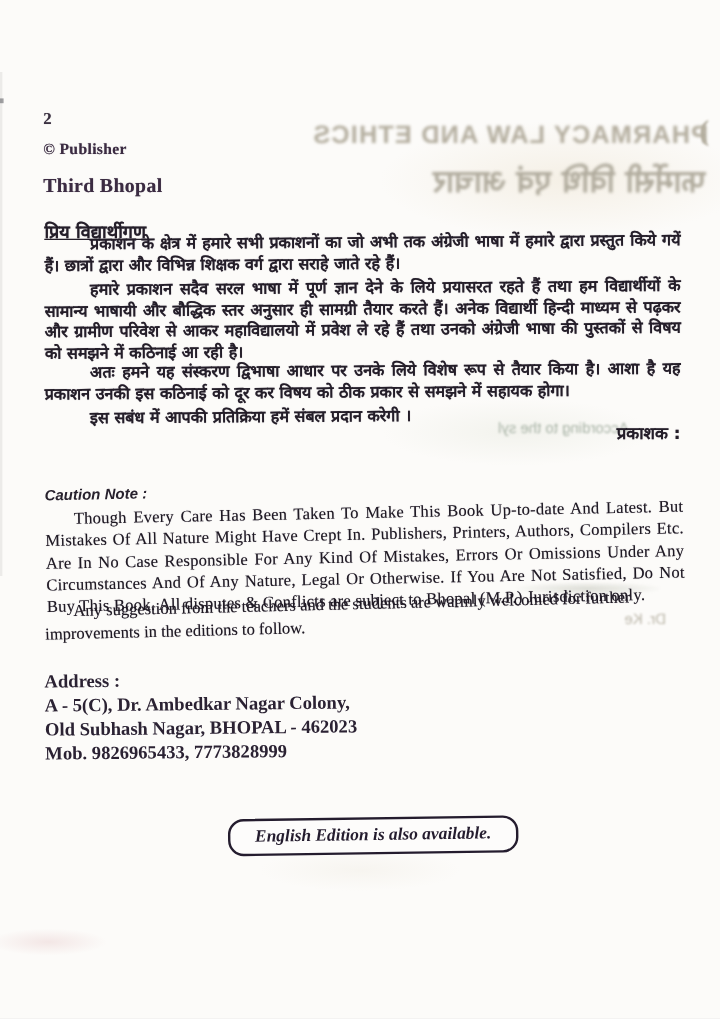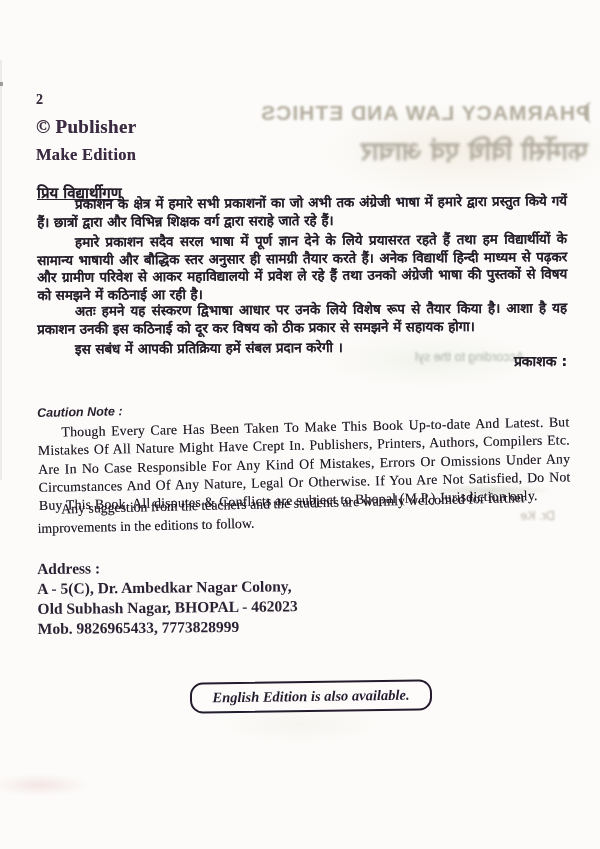--- a/index.html
+++ b/index.html
@@ -14,21 +14,21 @@
     overflow:hidden;
     font-family:"Liberation Serif","DejaVu Serif",serif;
     color:#241e29;
   }
   .abs{position:absolute;}
   .serifB{font-family:"Liberation Serif","DejaVu Serif",serif;font-weight:bold;color:#3b2b42;}
   .deva{font-family:"DejaVu Sans",sans-serif;color:#241e29;}
   .ink-soft{text-shadow:0 0 0.6px rgba(40,30,50,0.55);}
 
   .page-number{left:36px;top:92px;font-size:14px;font-weight:bold;color:#3a3040;}
-  .copyright{left:36px;top:116px;font-size:19px;letter-spacing:0.3px;}
+  .copyright{left:36px;top:116px;font-size:13px;letter-spacing:0.3px;}
   .edition{left:36px;top:145px;font-size:16.5px;letter-spacing:0.3px;}
 
   .greeting{left:37px;top:182px;font-size:15px;font-weight:bold;text-decoration:underline;}
   .hpara{left:37px;width:530px;font-size:13.4px;line-height:17.6px;font-weight:600;
          text-align:justify;transform:rotate(-0.4deg);transform-origin:left top;}
   .p1{top:196px;text-indent:38px;}
   .p2{top:234px;text-indent:38px;}
   .p3{top:303px;text-indent:38px;}
   .p4{top:341px;text-indent:38px;text-align:left;}
 
@@ -77,21 +77,21 @@
   <div class="g-paren">(</div>
   <div class="ghost g-title-hi">फार्मेसी विधि एवं आचार</div>
   <div class="ghost g-according">According to the syl</div>
   <div class="ghost g-frag1">Dr. Ke</div>
   <div class="abs smudge1"></div>
   <div class="abs edge-left"></div>
   <div class="abs corner-dot"></div>
 
   <div class="abs page-number ink-soft">2</div>
   <div class="abs serifB copyright ink-soft">© Publisher</div>
-  <div class="abs serifB edition ink-soft">Make Edition</div>
+  <div class="abs serifB edition ink-soft">Third Bhopal</div>
 
   <div class="abs deva greeting ink-soft">प्रिय विद्यार्थीगण</div>
   <div class="abs deva hpara p1 ink-soft">प्रकाशन के क्षेत्र में हमारे सभी प्रकाशनों का जो अभी तक अंग्रेजी भाषा में हमारे द्वारा प्रस्तुत किये गयें हैं। छात्रों द्वारा और विभिन्न शिक्षक वर्ग द्वारा सराहे जाते रहे हैं।</div>
   <div class="abs deva hpara p2 ink-soft">हमारे प्रकाशन सदैव सरल भाषा में पूर्ण ज्ञान देने के लिये प्रयासरत रहते हैं तथा हम विद्यार्थीयों के सामान्य भाषायी और बौद्धिक स्तर अनुसार ही सामग्री तैयार करते हैं। अनेक विद्यार्थी हिन्दी माध्यम से पढ़कर और ग्रामीण परिवेश से आकर महाविद्यालयो में प्रवेश ले रहे हैं तथा उनको अंग्रेजी भाषा की पुस्तकों से विषय को समझने में कठिनाई आ रही है।</div>
   <div class="abs deva hpara p3 ink-soft">अतः हमने यह संस्करण द्विभाषा आधार पर उनके लिये विशेष रूप से तैयार किया है। आशा है यह प्रकाशन उनकी इस कठिनाई को दूर कर विषय को ठीक प्रकार से समझने में सहायक होगा।</div>
   <div class="abs deva hpara p4 ink-soft">इस सबंध में आपकी प्रतिक्रिया हमें संबल प्रदान करेगी ।</div>
 
   <div class="abs deva pub-label ink-soft">प्रकाशक :</div>
 
   <div class="abs caution">

